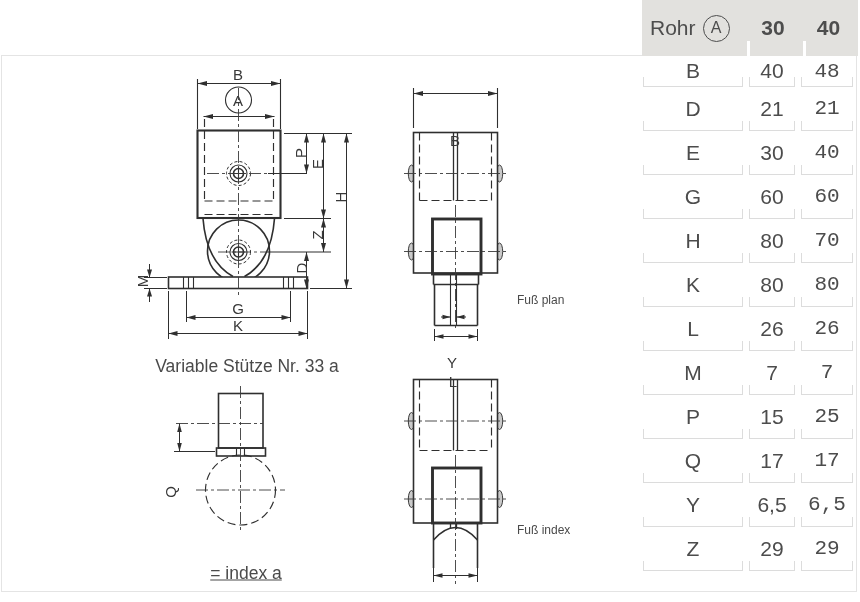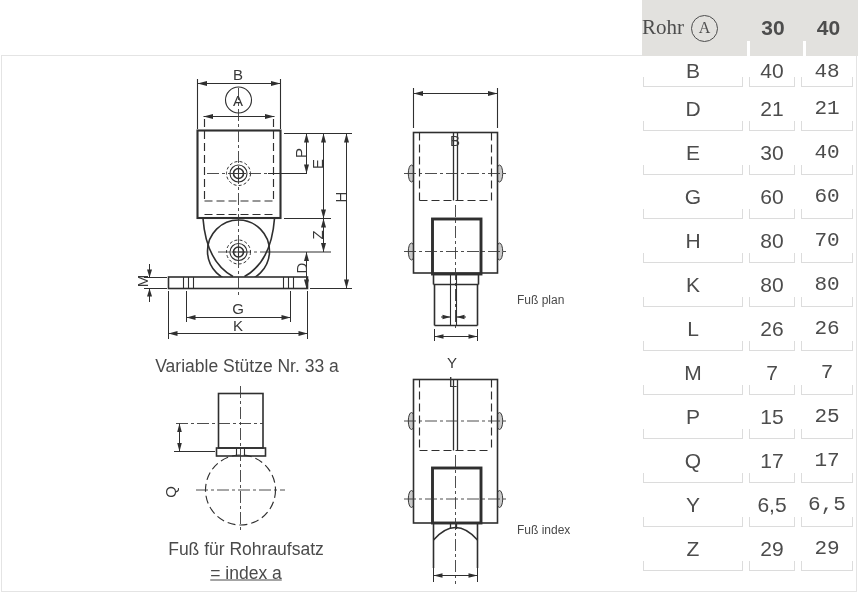--- a/index.html
+++ b/index.html
@@ -36,21 +36,21 @@
     position:absolute;color:#4a4a4a;white-space:nowrap;line-height:1.2;
   }
   .cap.ctr{transform:translate(-50%,-50%);font-size:17.5px;}
   .cap.side{transform:translate(0,-50%);font-size:12px;}
   
   .thead{
     position:absolute;left:642px;top:0;width:216px;height:56px;
     background:#e2e1de;display:flex;align-items:center;z-index:3;
     color:#4d4d4d;font-size:21px;
   }
-  .th-label{width:105px;display:flex;box-sizing:border-box;font-family:Liberation Serif, serif;}
+  .th-label{width:105px;display:flex;align-items:center;padding-left:8px;box-sizing:border-box;}
   .th-circle{
     width:27px;height:27px;border:1.5px solid #4d4d4d;border-radius:50%;
     display:flex;align-items:center;justify-content:center;
     font-size:16px;margin-left:7px;flex:none;box-sizing:border-box;
   }
   .th-col{font-weight:bold;text-align:center;}
   .th-30{width:52px;}
   .th-40{width:59px;}
   .hsep{position:absolute;bottom:0;width:3px;height:15px;background:#fff;}
   .hsep1{left:105px;} .hsep2{left:161px;}
@@ -224,21 +224,20 @@
 
   <span class="lbl" style="left:455px;top:140px;">B</span>
   <span class="lbl" style="left:452px;top:362px;">Y</span>
   <span class="lbl" style="left:453px;top:381px;">L</span>
 
   <span class="lbl rot" style="left:170px;top:492px;">Q</span>
 
   <span class="cap ctr" style="left:247px;top:366px;">Variable Stütze Nr. 33 a</span>
   <span class="cap side" style="left:517px;top:300px;">Fuß plan</span>
   <span class="cap side" style="left:517px;top:530px;">Fuß index</span>
-  <span class="cap ctr" style="left:246px;top:549px;">Fuß für Rohraufsatz</span>
   <span class="cap ctr" style="left:246px;top:573px;text-decoration:underline;">= index a</span>
 
   <div class="thead">
     <div class="th-label">
       <span>Rohr</span>
       <span class="th-circle">A</span>
     </div>
     <div class="th-col th-30">30</div>
     <div class="th-col th-40">40</div>
     <div class="hsep hsep1"></div>

